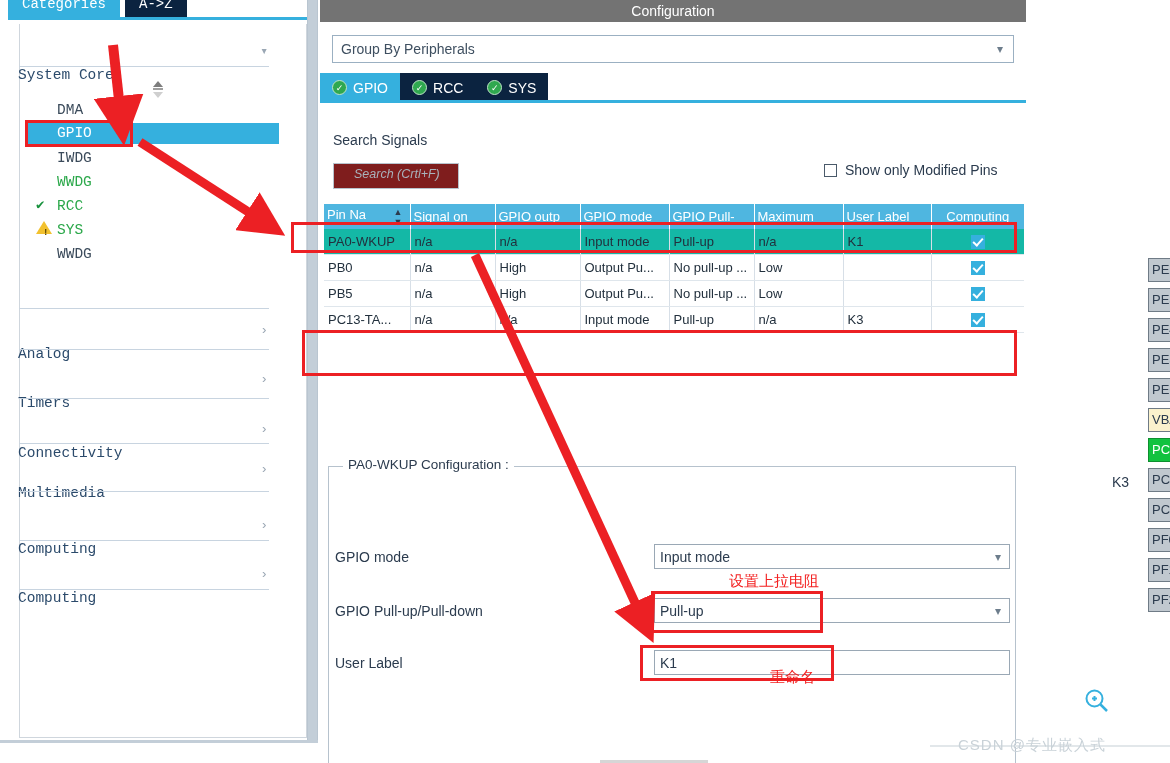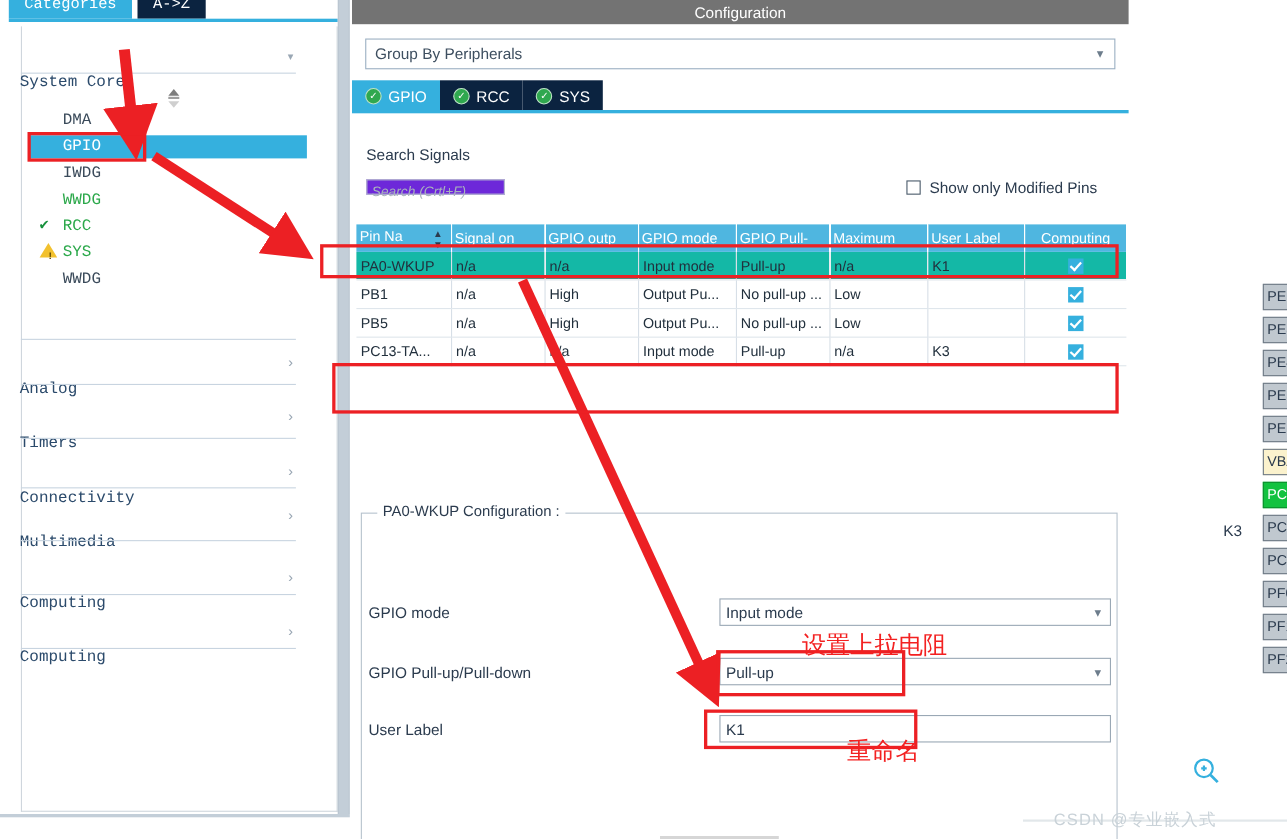--- a/index.html
+++ b/index.html
@@ -45,23 +45,23 @@
   #group-select .chev{position:absolute;right:10px;color:#6d7d8c;font-size:12px;}
   #periph-tabs{position:absolute;left:0;top:73px;width:706px;height:29px;display:flex;}
   .ptab{height:29px;display:flex;align-items:center;padding:0 12px;font-size:14px;}
   .ptab.active{background:#35b0de;color:#ffffff;}
   .ptab.inactive{background:#0b2340;color:#ffffff;}
   .ptab .badge{width:13px;height:13px;border-radius:50%;background:#2fa84f;color:#fff;font-size:9px;
                display:flex;align-items:center;justify-content:center;margin-right:6px;
                border:1px solid #bfe3c8;}
   #ptabs-underline{position:absolute;left:0;top:100px;width:706px;height:3px;background:#35b0de;}
   #search-label{position:absolute;left:13px;top:132px;font-size:14px;color:#2b3b4e;}
-  #search-input{position:absolute;left:13px;top:163px;width:126px;height:14px;border:1px solid #b8c3cd;
-                background:#6d28d9;box-sizing:border-box;font-size:12.5px;color:#a8b2bb;font-style:italic;
-                line-height:21px;padding-left:4px;}
+  #search-input{position:absolute;left:13px;top:163px;width:126px;height:26px;border:1px solid #b8c3cd;
+                background:#7f1d1d;box-sizing:border-box;font-size:12.5px;color:#a8b2bb;font-style:italic;
+                line-height:21px;padding-left:20px;}
   #modified-wrap{position:absolute;left:504px;top:162px;display:flex;align-items:center;}
   #modified-box{width:13px;height:13px;border:1.5px solid #4a5a6a;background:#fff;box-sizing:border-box;}
   #modified-label{margin-left:8px;font-size:14px;color:#2b3b4e;}
   
   #grid{position:absolute;left:4px;top:204px;width:700px;}
   #grid table{border-collapse:collapse;width:700px;table-layout:fixed;}
   #grid th{background:#4fb6e0;color:#ffffff;font-weight:normal;font-size:13px;text-align:left;
            padding:2px 3px;height:21px;border-right:1px solid #ffffff;overflow:hidden;white-space:nowrap;}
   #grid th.last{border-right:none;text-align:center;}
   #grid td{font-size:13px;color:#22303d;padding:1px 4px;height:23px;border-right:1px solid #d7dfe7;
@@ -92,21 +92,21 @@
   #k3-label{position:absolute;left:1112px;top:474px;font-size:14px;color:#2b3b4e;}
   
   #zoom-icon{position:absolute;left:1084px;top:688px;width:26px;height:26px;}
   #btm-left{position:absolute;left:0;top:740px;width:318px;height:3px;background:#c3ced8;}
   #btm-tab{position:absolute;left:600px;top:760px;width:108px;height:3px;background:#d6d6d6;}
   #watermark{position:absolute;left:958px;top:736px;font-size:15px;color:#c9d2d8;white-space:nowrap;
              letter-spacing:1px;}
   #wm-rule{position:absolute;left:930px;top:745px;width:240px;height:2px;background:#e2e7ea;}
   
   .redbox{position:absolute;border:3px solid #ec2024;box-sizing:border-box;}
-  .ann-cn{position:absolute;color:#f32121;font-size:22px;white-space:nowrap;text-align:center;}
+  .ann-cn{position:absolute;color:#f32121;font-size:15px;white-space:nowrap;text-align:center;}
   #overlay{position:absolute;left:0;top:0;width:1170px;height:763px;pointer-events:none;}
 </style>
 </head>
 <body>
 
 <div id="left-panel">
 
   <div id="tabbar">
     <div class="tab-top active">Categories</div>
     <div class="tab-top inactive">A-&gt;Z</div>
@@ -246,21 +246,21 @@
           <td>PA0-WKUP</td>
           <td>n/a</td>
           <td>n/a</td>
           <td>Input mode</td>
           <td>Pull-up</td>
           <td>n/a</td>
           <td>K1</td>
           <td class="ctr"><span class="cbx"></span></td>
         </tr>
         <tr>
-          <td>PB1</td>
+          <td>PB0</td>
           <td>n/a</td>
           <td>High</td>
           <td>Output Pu...</td>
           <td>No pull-up ...</td>
           <td>Low</td>
           <td></td>
           <td class="ctr"><span class="cbx"></span></td>
         </tr>
         <tr>
           <td>PB5</td>

